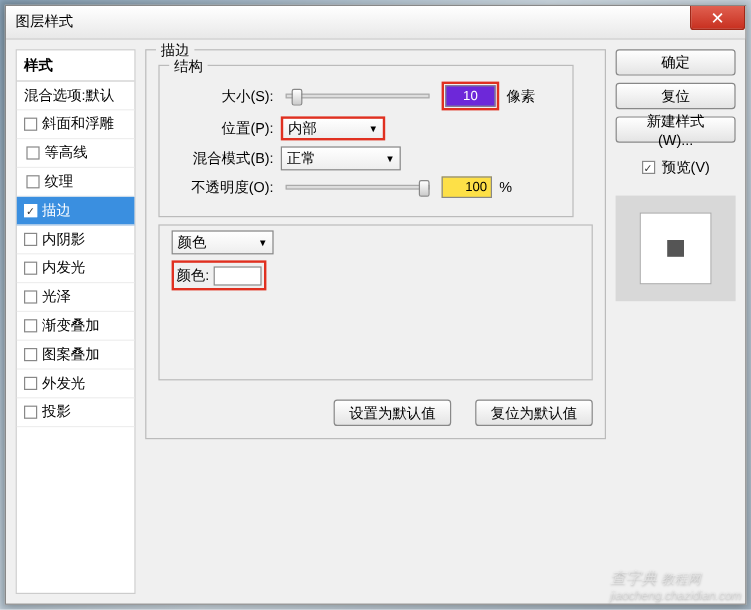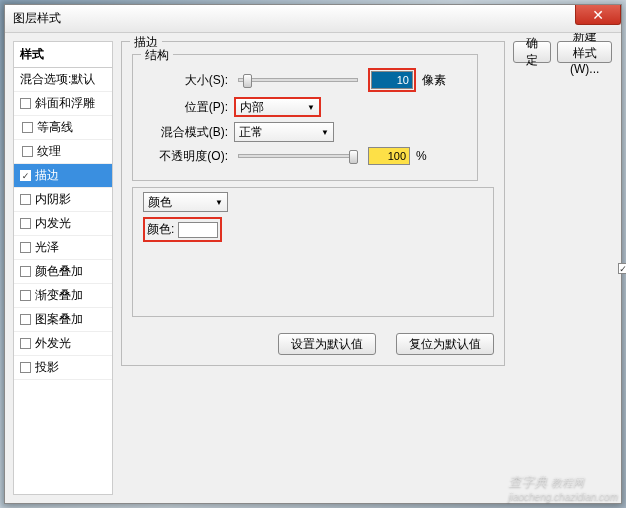--- a/index.html
+++ b/index.html
@@ -18,29 +18,29 @@
     .sideitem.sel .cb { border-color: #fff; }
     .sideitem.indent { padding-left: 8px; }
     .main { flex: 1; position: relative; }
     .fieldset { border: 1px solid #bbb; margin-bottom: 6px; padding: 8px 10px 10px; position: relative; }
     .legend { position: absolute; top: -8px; left: 8px; background: #f0f0f0; padding: 0 4px; font-size: 12px; }
     .row { display: flex; align-items: center; margin: 5px 0; gap: 6px; }
     .lbl { width: 85px; text-align: right; }
     .slider { flex: 0 0 120px; height: 4px; background: #ddd; border: 1px solid #aaa; position: relative; margin: 0 4px; }
     .thumb { position: absolute; top: -5px; width: 9px; height: 14px; background: linear-gradient(#fff,#ccc); border: 1px solid #888; border-radius: 2px; }
     .ninput { width: 42px; height: 18px; border: 1px solid #888; background: #fde047; padding: 0 3px; text-align: right; font-size: 11px; }
-    .ninput.sel { background: #0369a1; color: #fff; }
+    .ninput.sel { background: #6d28d9; color: #fff; text-align: center; }
     .select { height: 20px; border: 1px solid #888; background: linear-gradient(#fff,#eee); padding: 0 4px; display: flex; align-items: center; justify-content: space-between; min-width: 50px; cursor: pointer; gap: 39px; }
     .arrow { font-size: 8px; margin-left: 4px; }
     .redbox { border: 2px solid #e03020 !important; }
     .redwrap { border: 2px solid #e03020; padding: 1px; display: inline-flex; align-items: center; }
     .swatch { width: 40px; height: 16px; border: 1px solid #888; background: #fff; cursor: pointer; }
     .btn { height: 22px; border: 1px solid #888; background: linear-gradient(#fff,#e4e4e4); border-radius: 3px; padding: 0 12px; font-size: 12px; cursor: pointer; display: inline-flex; align-items: center; justify-content: center; }
     .btnrow { display: flex; gap: 20px; justify-content: flex-end; margin-top: 4px; }
-    .rside { width: 100px; display: flex; flex-direction: row; gap: 6px; align-items: stretch; }
+    .rside { width: 100px; display: flex; flex-direction: column; gap: 6px; align-items: stretch; }
     .rside .btn { width: 100%; }
     .prevbox { width: 60px; height: 60px; background: #fff; border: 1px solid #aaa; margin: 8px auto; display: flex; align-items: center; justify-content: center; }
     .prevsw { width: 14px; height: 14px; background: #555; }
     .prevwrap { background: #d8d8d8; padding: 6px; margin-top: 4px; }
     .innerfieldset { border: 1px solid #bbb; padding: 8px 10px; position: relative; margin-top: 4px; }
     .watermark { position: absolute; right: 8px; bottom: 6px; color: rgba(255,255,255,0.35); font-size: 13px; font-style: italic; text-shadow: 0 1px 2px rgba(0,0,0,0.3); pointer-events: none; }
     .watermark .sub { font-size: 10px; display: block; color: rgba(255,255,255,0.25); }
   </style>
 </head>
 <body>
@@ -85,24 +85,20 @@
           <div class="sideitem">
             <span class="cb"></span>
             <span>内发光</span>
           </div>
           <div class="sideitem">
             <span class="cb"></span>
             <span>光泽</span>
           </div>
           <div class="sideitem">
             <span class="cb"></span>
-            <span>颜色叠加</span>
-          </div>
-          <div class="sideitem">
-            <span class="cb"></span>
             <span>渐变叠加</span>
           </div>
           <div class="sideitem">
             <span class="cb"></span>
             <span>图案叠加</span>
           </div>
           <div class="sideitem">
             <span class="cb"></span>
             <span>外发光</span>
           </div>
@@ -176,20 +172,21 @@
 
         <div class="btnrow">
           <button class="btn">设置为默认值</button>
           <button class="btn">复位为默认值</button>
         </div>
       </div>
     </div>
 
     <div class="rside">
       <button class="btn">确定</button>
+      <button class="btn">复位</button>
       <button class="btn">新建样式(W)...</button>
       <div class="row" style="justify-content:center;margin-top:6px;">
         <span class="cb chk"></span>
         <span>预览(V)</span>
       </div>
       <div class="prevwrap">
         <div class="prevbox">
             <div class="prevsw"></div>
           </div>
       </div>

